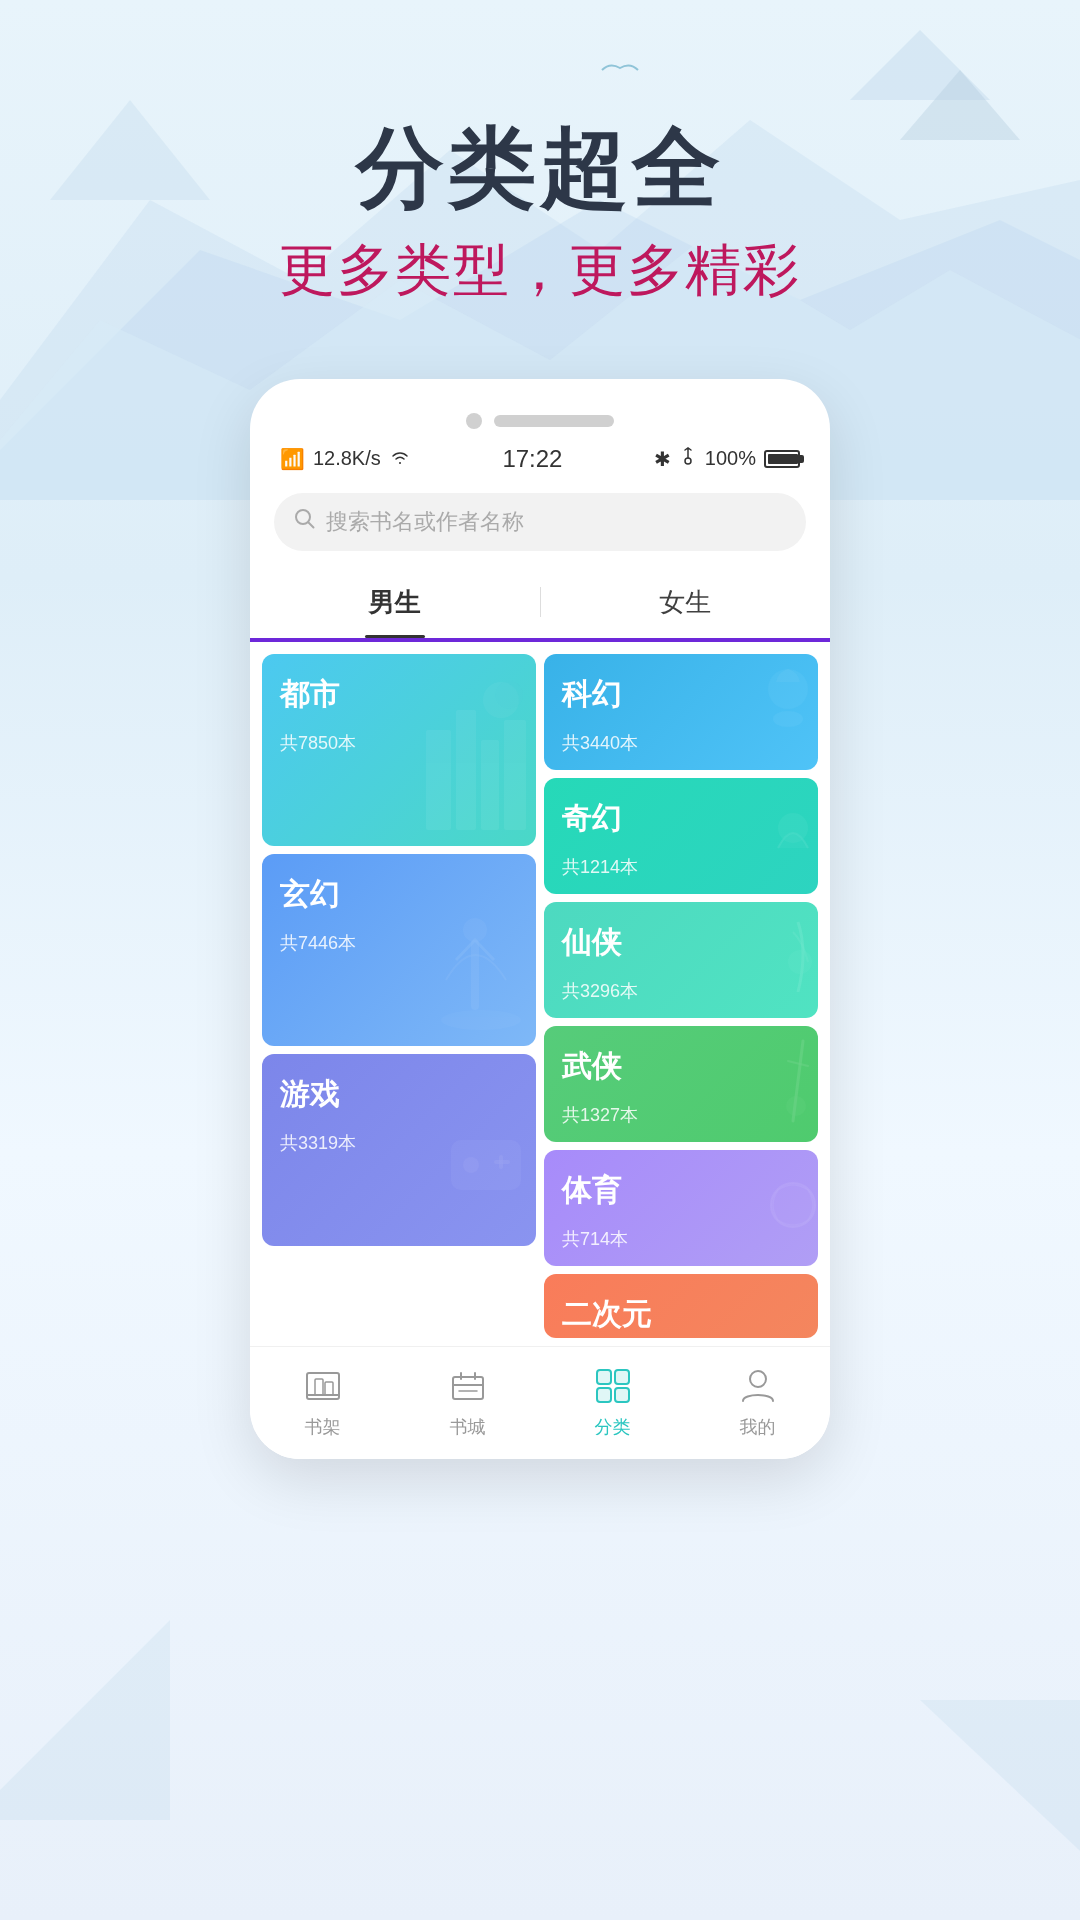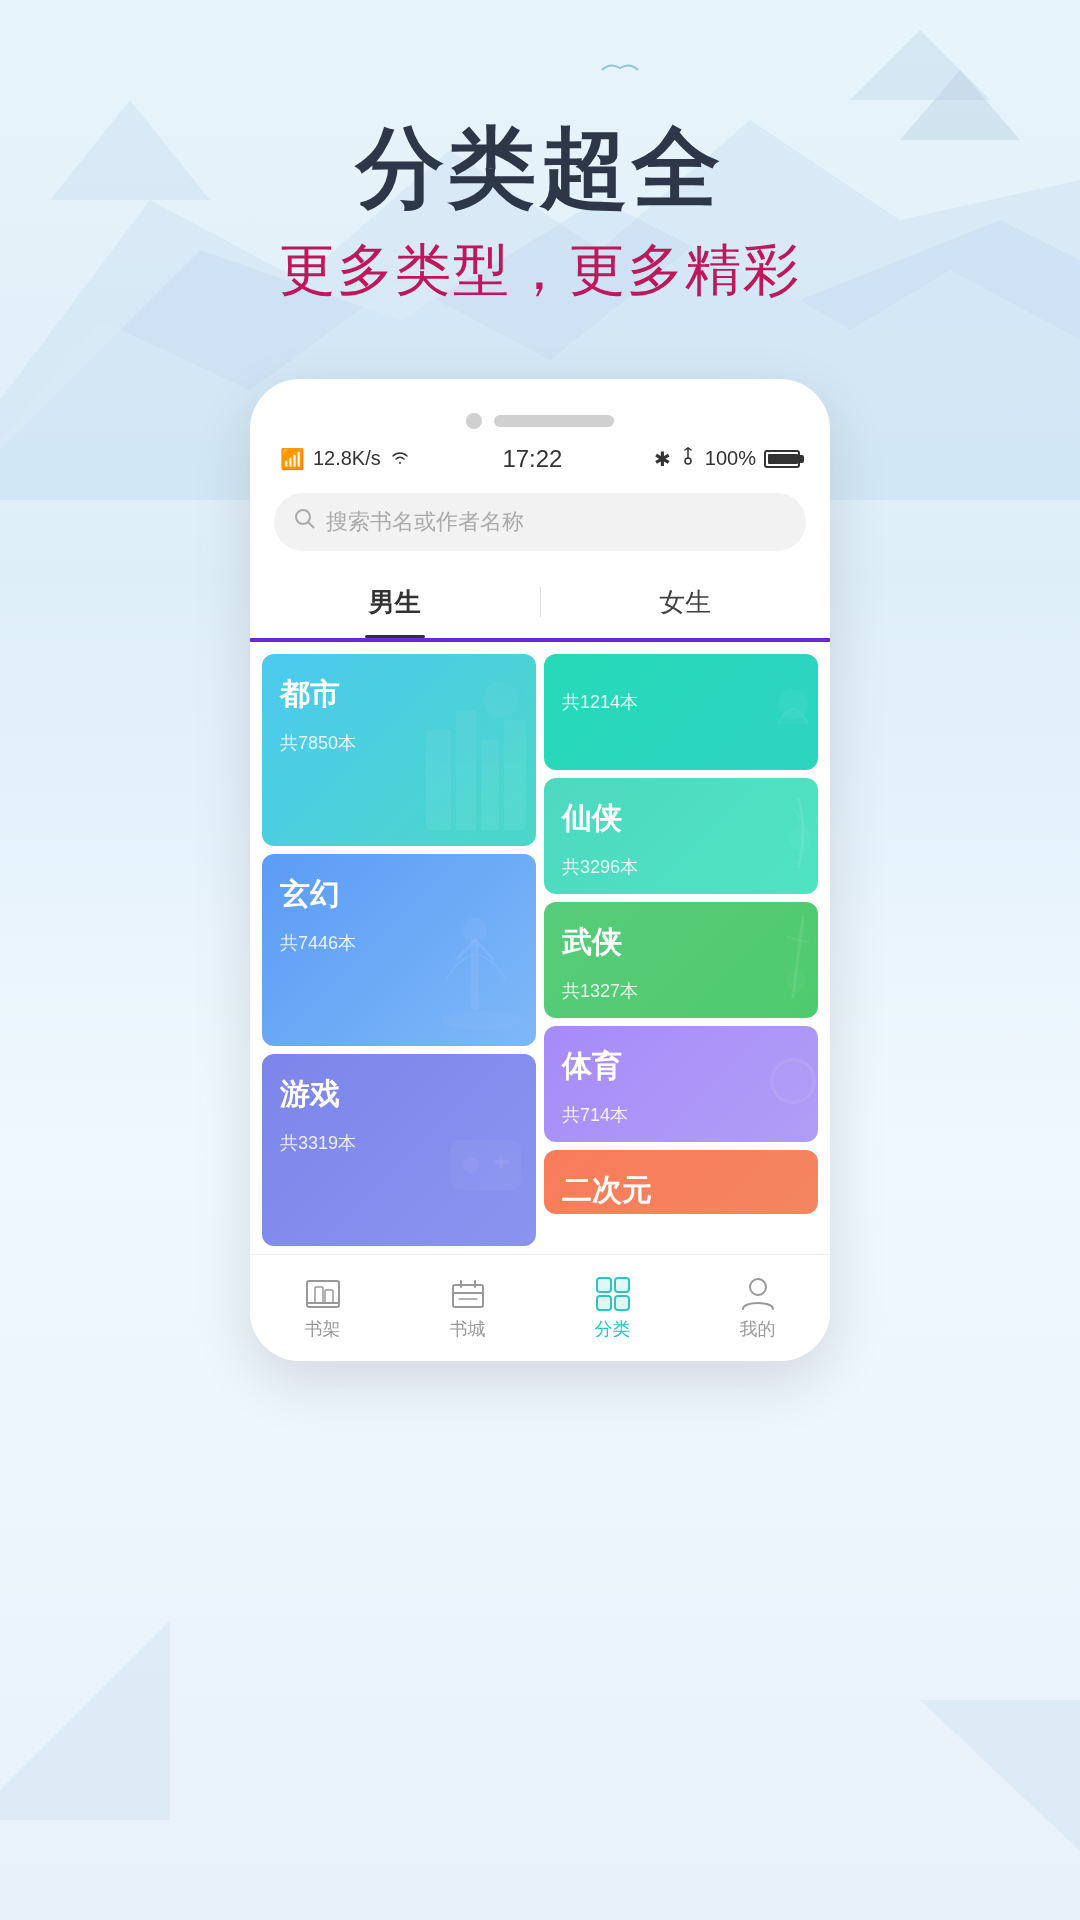--- a/index.html
+++ b/index.html
@@ -309,20 +309,21 @@
       padding: 16px 0 20px;
       background: white;
       border-top: 1px solid #f0f0f0;
       margin-top: 8px;
     }
 
     .nav-item {
       display: flex;
       flex-direction: column;
       align-items: center;
+      gap: 6px;
       cursor: pointer;
     }
 
     .nav-icon {
       width: 46px;
       height: 46px;
       display: flex;
       align-items: center;
       justify-content: center;
     }
@@ -481,22 +482,35 @@
               <circle cx="35" cy="55" r="8" fill="rgba(255,255,255,0.4)"></circle>
               <rect x="58" y="50" width="16" height="4" fill="rgba(255,255,255,0.5)" rx="2"></rect>
               <rect x="63" y="45" width="4" height="14" fill="rgba(255,255,255,0.5)" rx="2"></rect>
             </svg>
           </div>
         </div>
       </div>
 
       <div class="col-right">
 
+        <div class="category-card medium card-kehuan">
+          <div class="category-name">科幻</div>
+          <div class="category-count">共3440本</div>
+          <div class="card-illustration">
+            <svg width="90" height="90" viewBox="0 0 90 90" fill="none" opacity="0.5">
+
+              <circle cx="60" cy="25" r="20" fill="rgba(255,255,255,0.25)"></circle>
+              <ellipse cx="60" cy="55" rx="15" ry="8" fill="rgba(255,255,255,0.3)"></ellipse>
+              <path d="M48 18 Q50 8 60 5 Q70 8 72 18" fill="rgba(255,255,255,0.35)"></path>
+            </svg>
+          </div>
+        </div>
 
         <div class="category-card medium card-qihuan">
+          <div class="category-name">奇幻</div>
           <div class="category-count">共1214本</div>
           <div class="card-illustration">
             <svg width="90" height="90" viewBox="0 0 90 90" fill="none" opacity="0.5">
               <circle cx="65" cy="40" r="15" fill="rgba(255,255,255,0.3)"></circle>
               <path d="M50 60 Q65 30 80 60" stroke="rgba(255,255,255,0.5)" stroke-width="2" fill="rgba(255,255,255,0.2)"></path>
             </svg>
           </div>
         </div>
 
         <div class="category-card medium card-xianxia">

